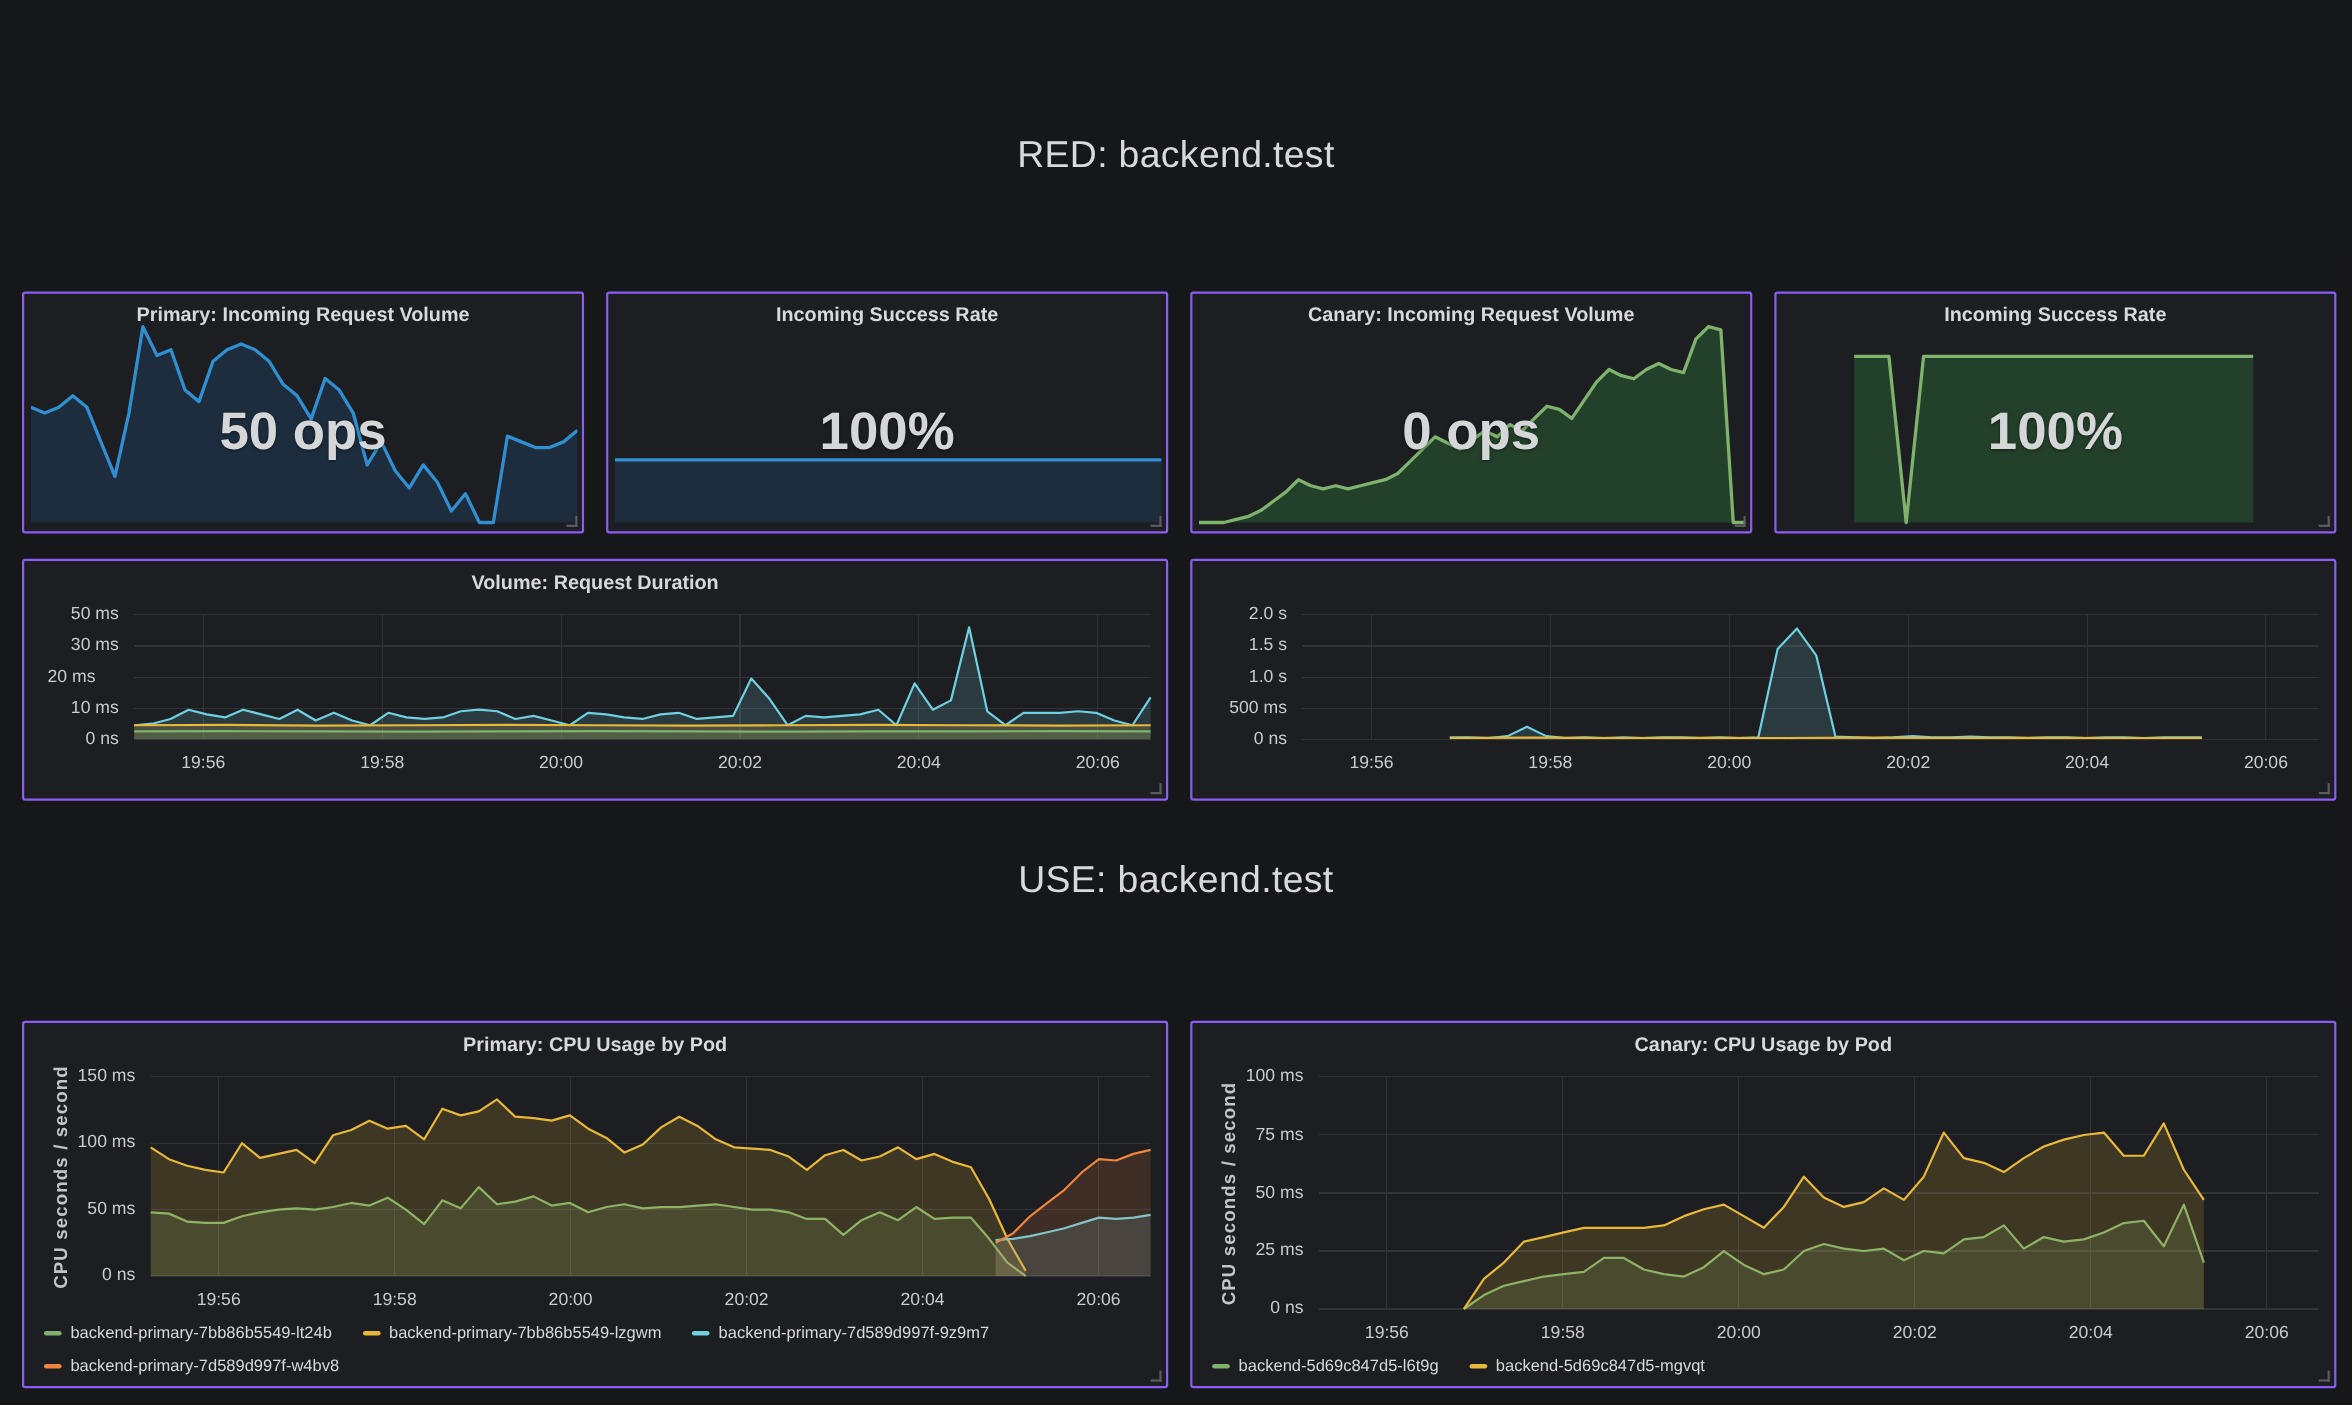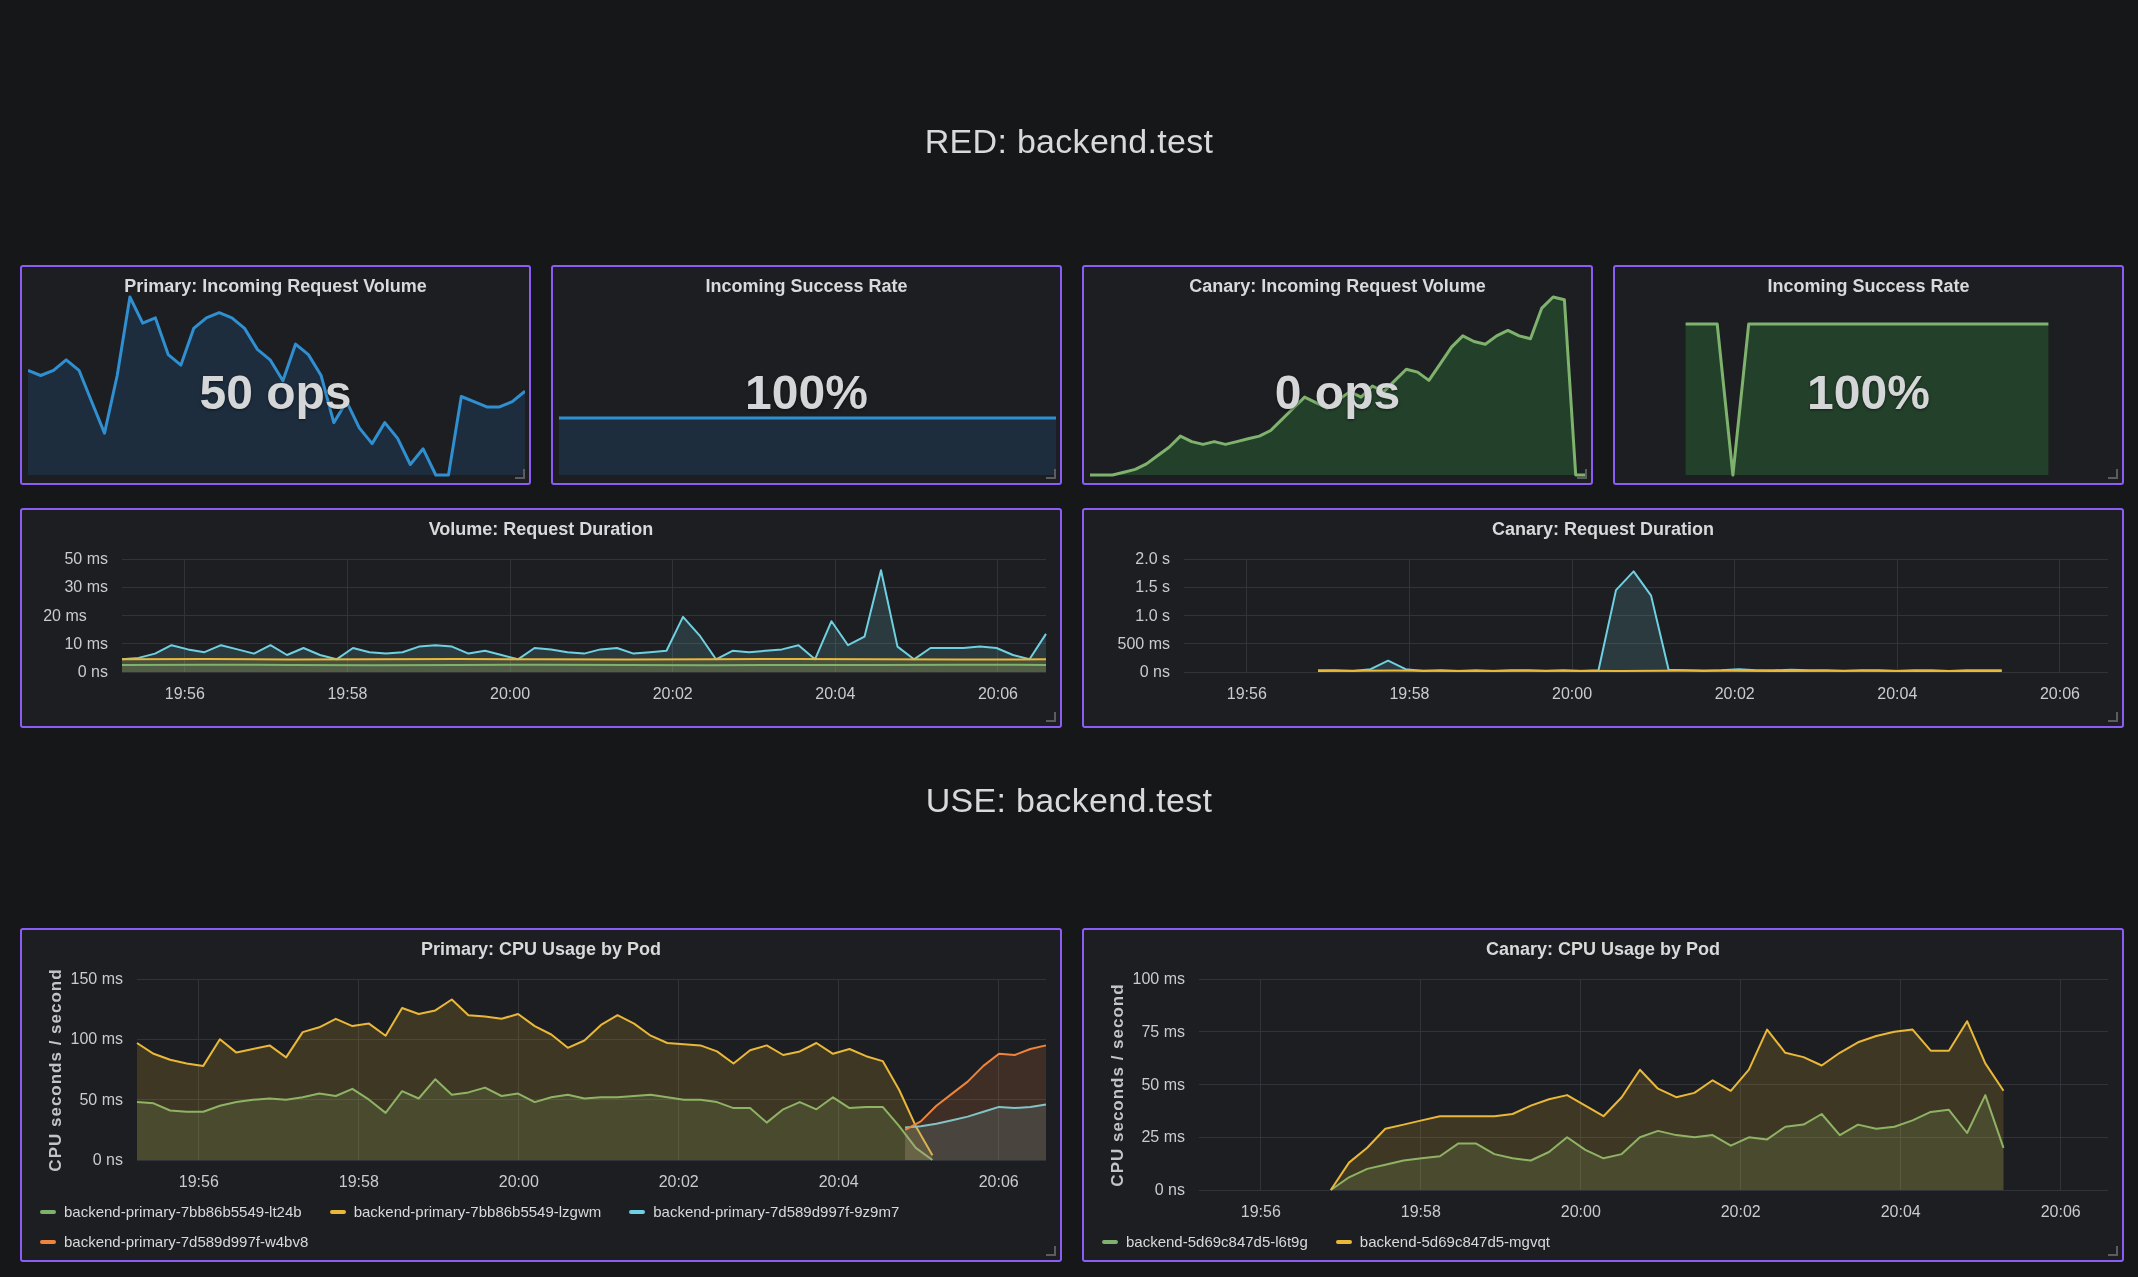--- a/index.html
+++ b/index.html
@@ -121,21 +121,20 @@
           <div class="tick-label" style="left: 117.832px; width: 90px; top: 174px; text-align: center;">19:56</div>
           <div class="tick-label" style="left: 280.456px; width: 90px; top: 174px; text-align: center;">19:58</div>
           <div class="tick-label" style="left: 443.08px; width: 90px; top: 174px; text-align: center;">20:00</div>
           <div class="tick-label" style="left: 605.704px; width: 90px; top: 174px; text-align: center;">20:02</div>
           <div class="tick-label" style="left: 768.328px; width: 90px; top: 174px; text-align: center;">20:04</div>
           <div class="tick-label" style="left: 930.952px; width: 90px; top: 174px; text-align: center;">20:06</div>
         </div>
       <div class="corner"></div>
     </div>
     <div class="panel">
-      <div class="panel-title">Canary: Request Duration</div>
       <div class="plot">
           <svg width="924" height="113" style="position: absolute; left: 100px; top: 49px; overflow: visible;">
             <line x1="0" y1="113" x2="924" y2="113" stroke="#303338" stroke-width="1" shape-rendering="crispEdges"></line>
             <line x1="0" y1="84.75" x2="924" y2="84.75" stroke="#303338" stroke-width="1" shape-rendering="crispEdges"></line>
             <line x1="0" y1="56.5" x2="924" y2="56.5" stroke="#303338" stroke-width="1" shape-rendering="crispEdges"></line>
             <line x1="0" y1="28.25" x2="924" y2="28.25" stroke="#303338" stroke-width="1" shape-rendering="crispEdges"></line>
             <line x1="0" y1="0" x2="924" y2="0" stroke="#303338" stroke-width="1" shape-rendering="crispEdges"></line>
             <line x1="62.83200000000001" y1="0" x2="62.83200000000001" y2="113" stroke="#303338" stroke-width="1" shape-rendering="crispEdges"></line>
             <line x1="225.456" y1="0" x2="225.456" y2="113" stroke="#303338" stroke-width="1" shape-rendering="crispEdges"></line>
             <line x1="388.08" y1="0" x2="388.08" y2="113" stroke="#303338" stroke-width="1" shape-rendering="crispEdges"></line>

